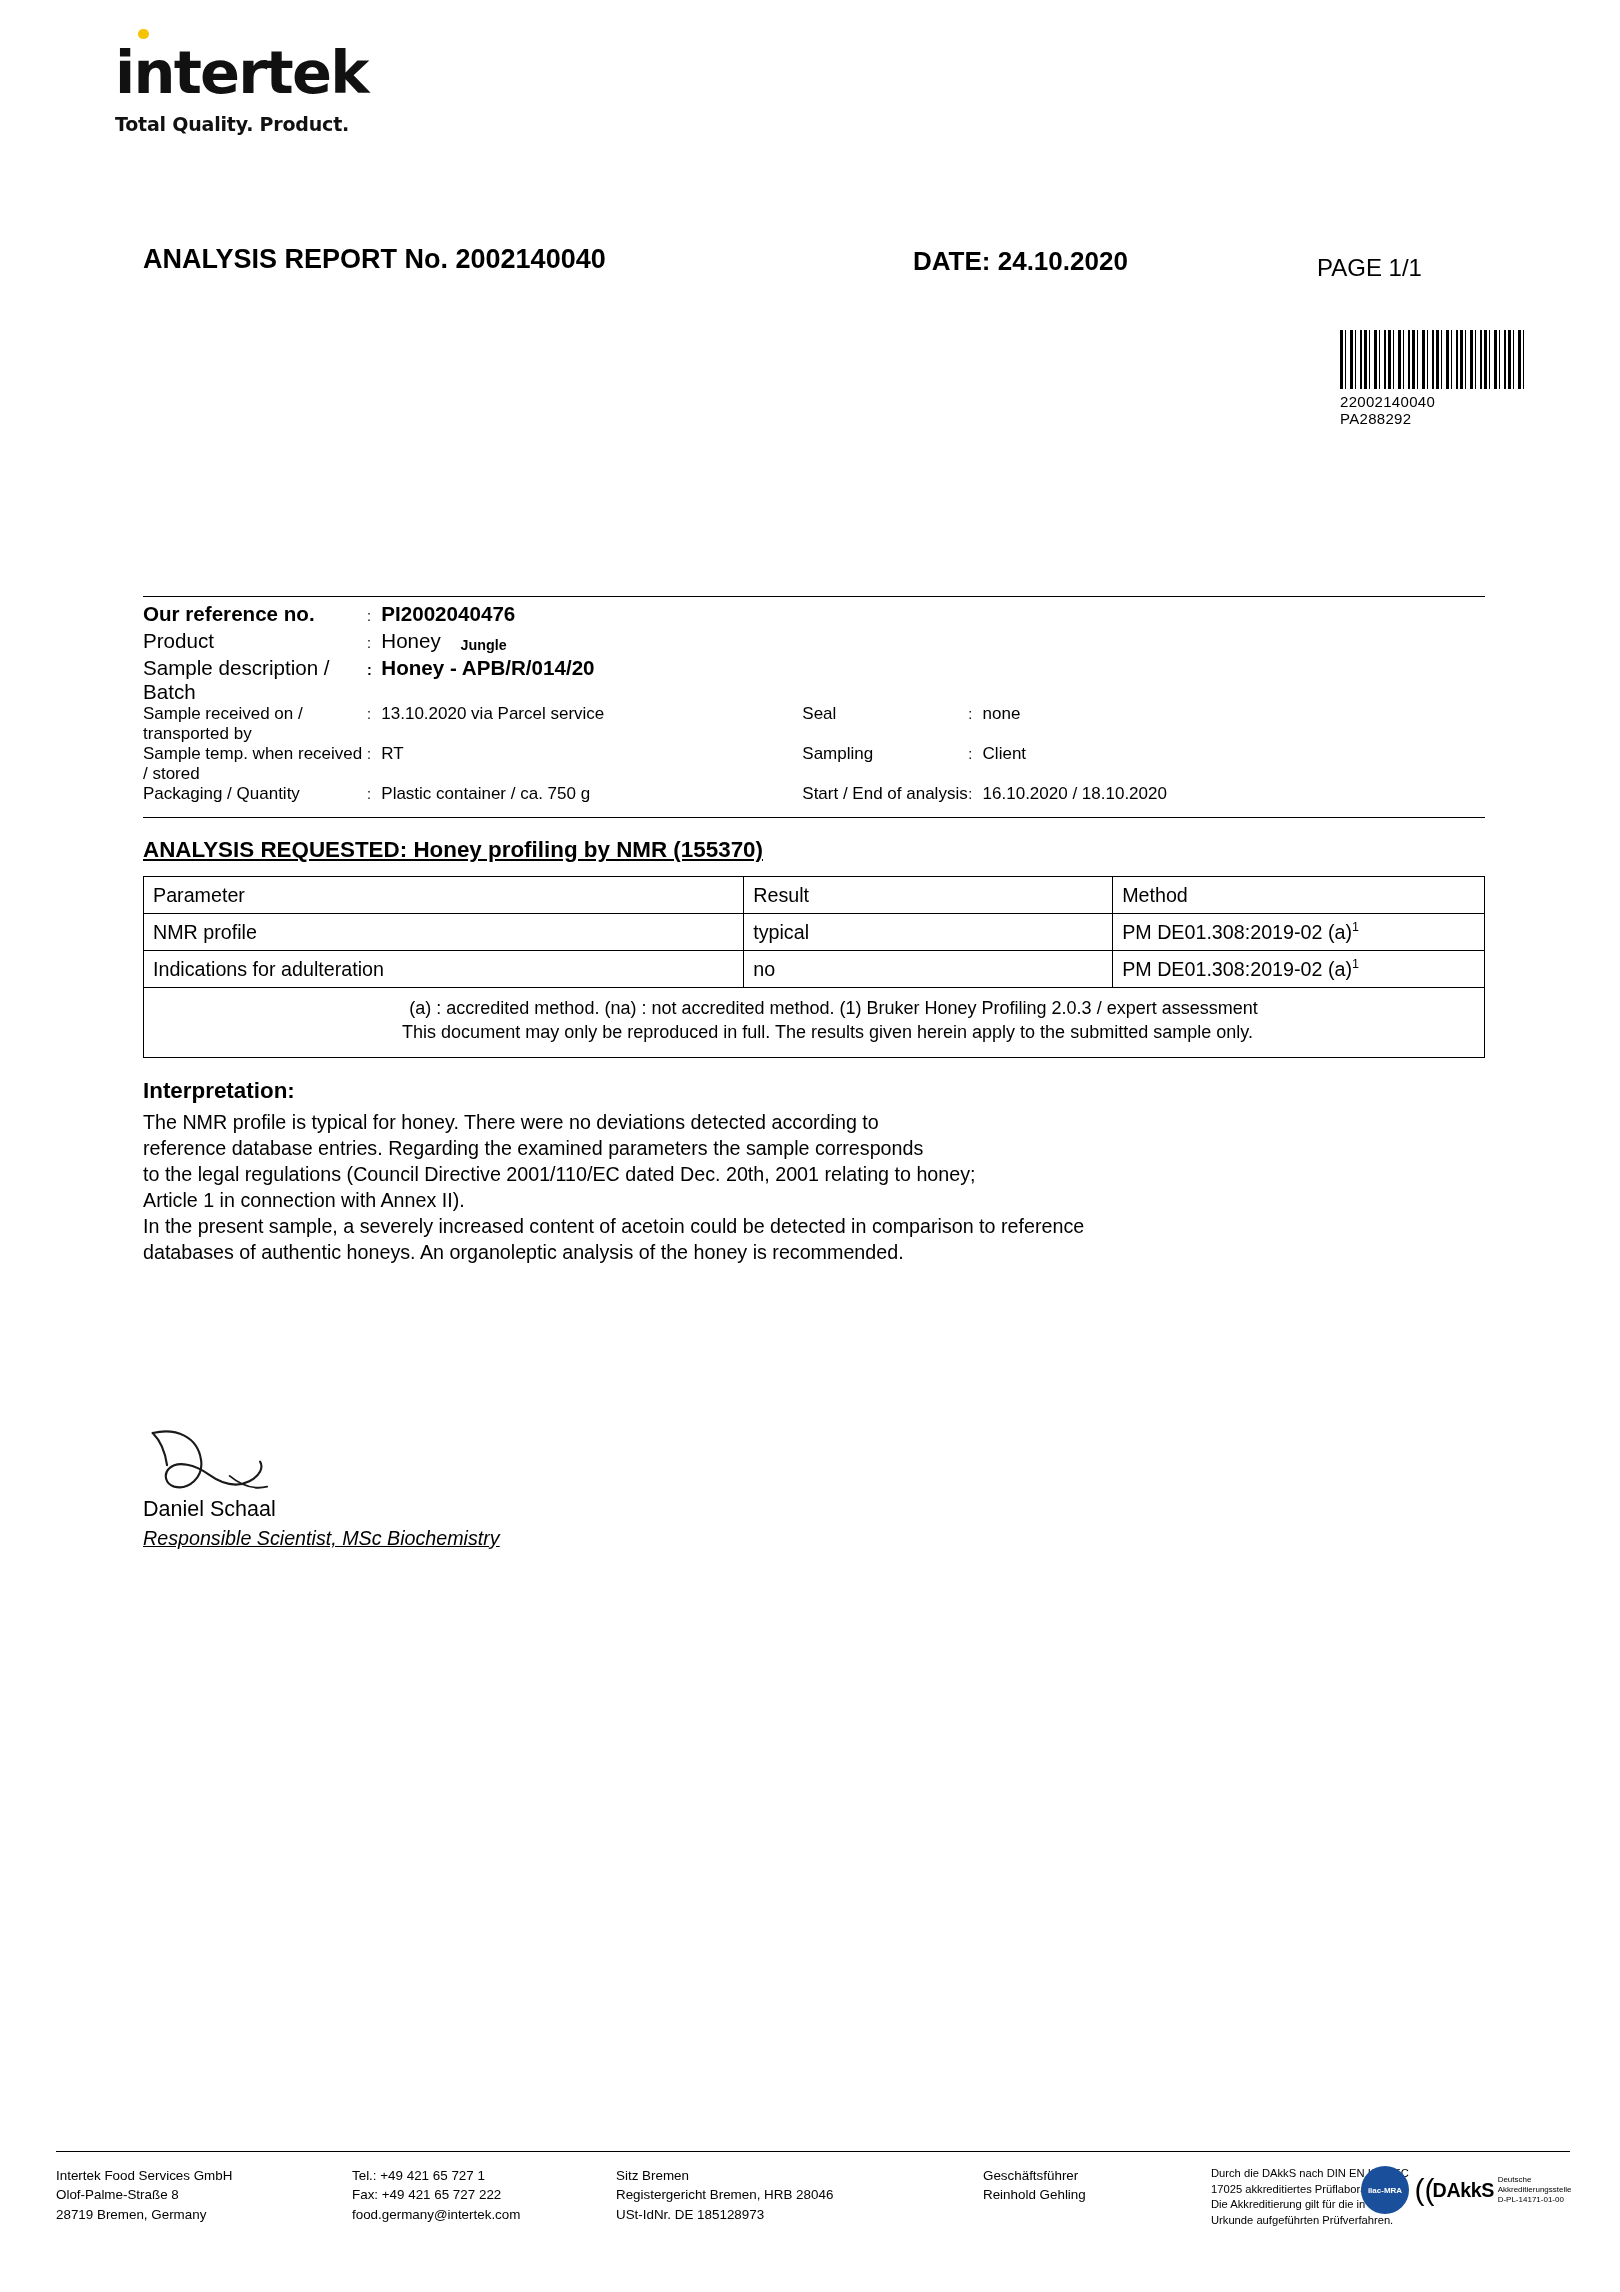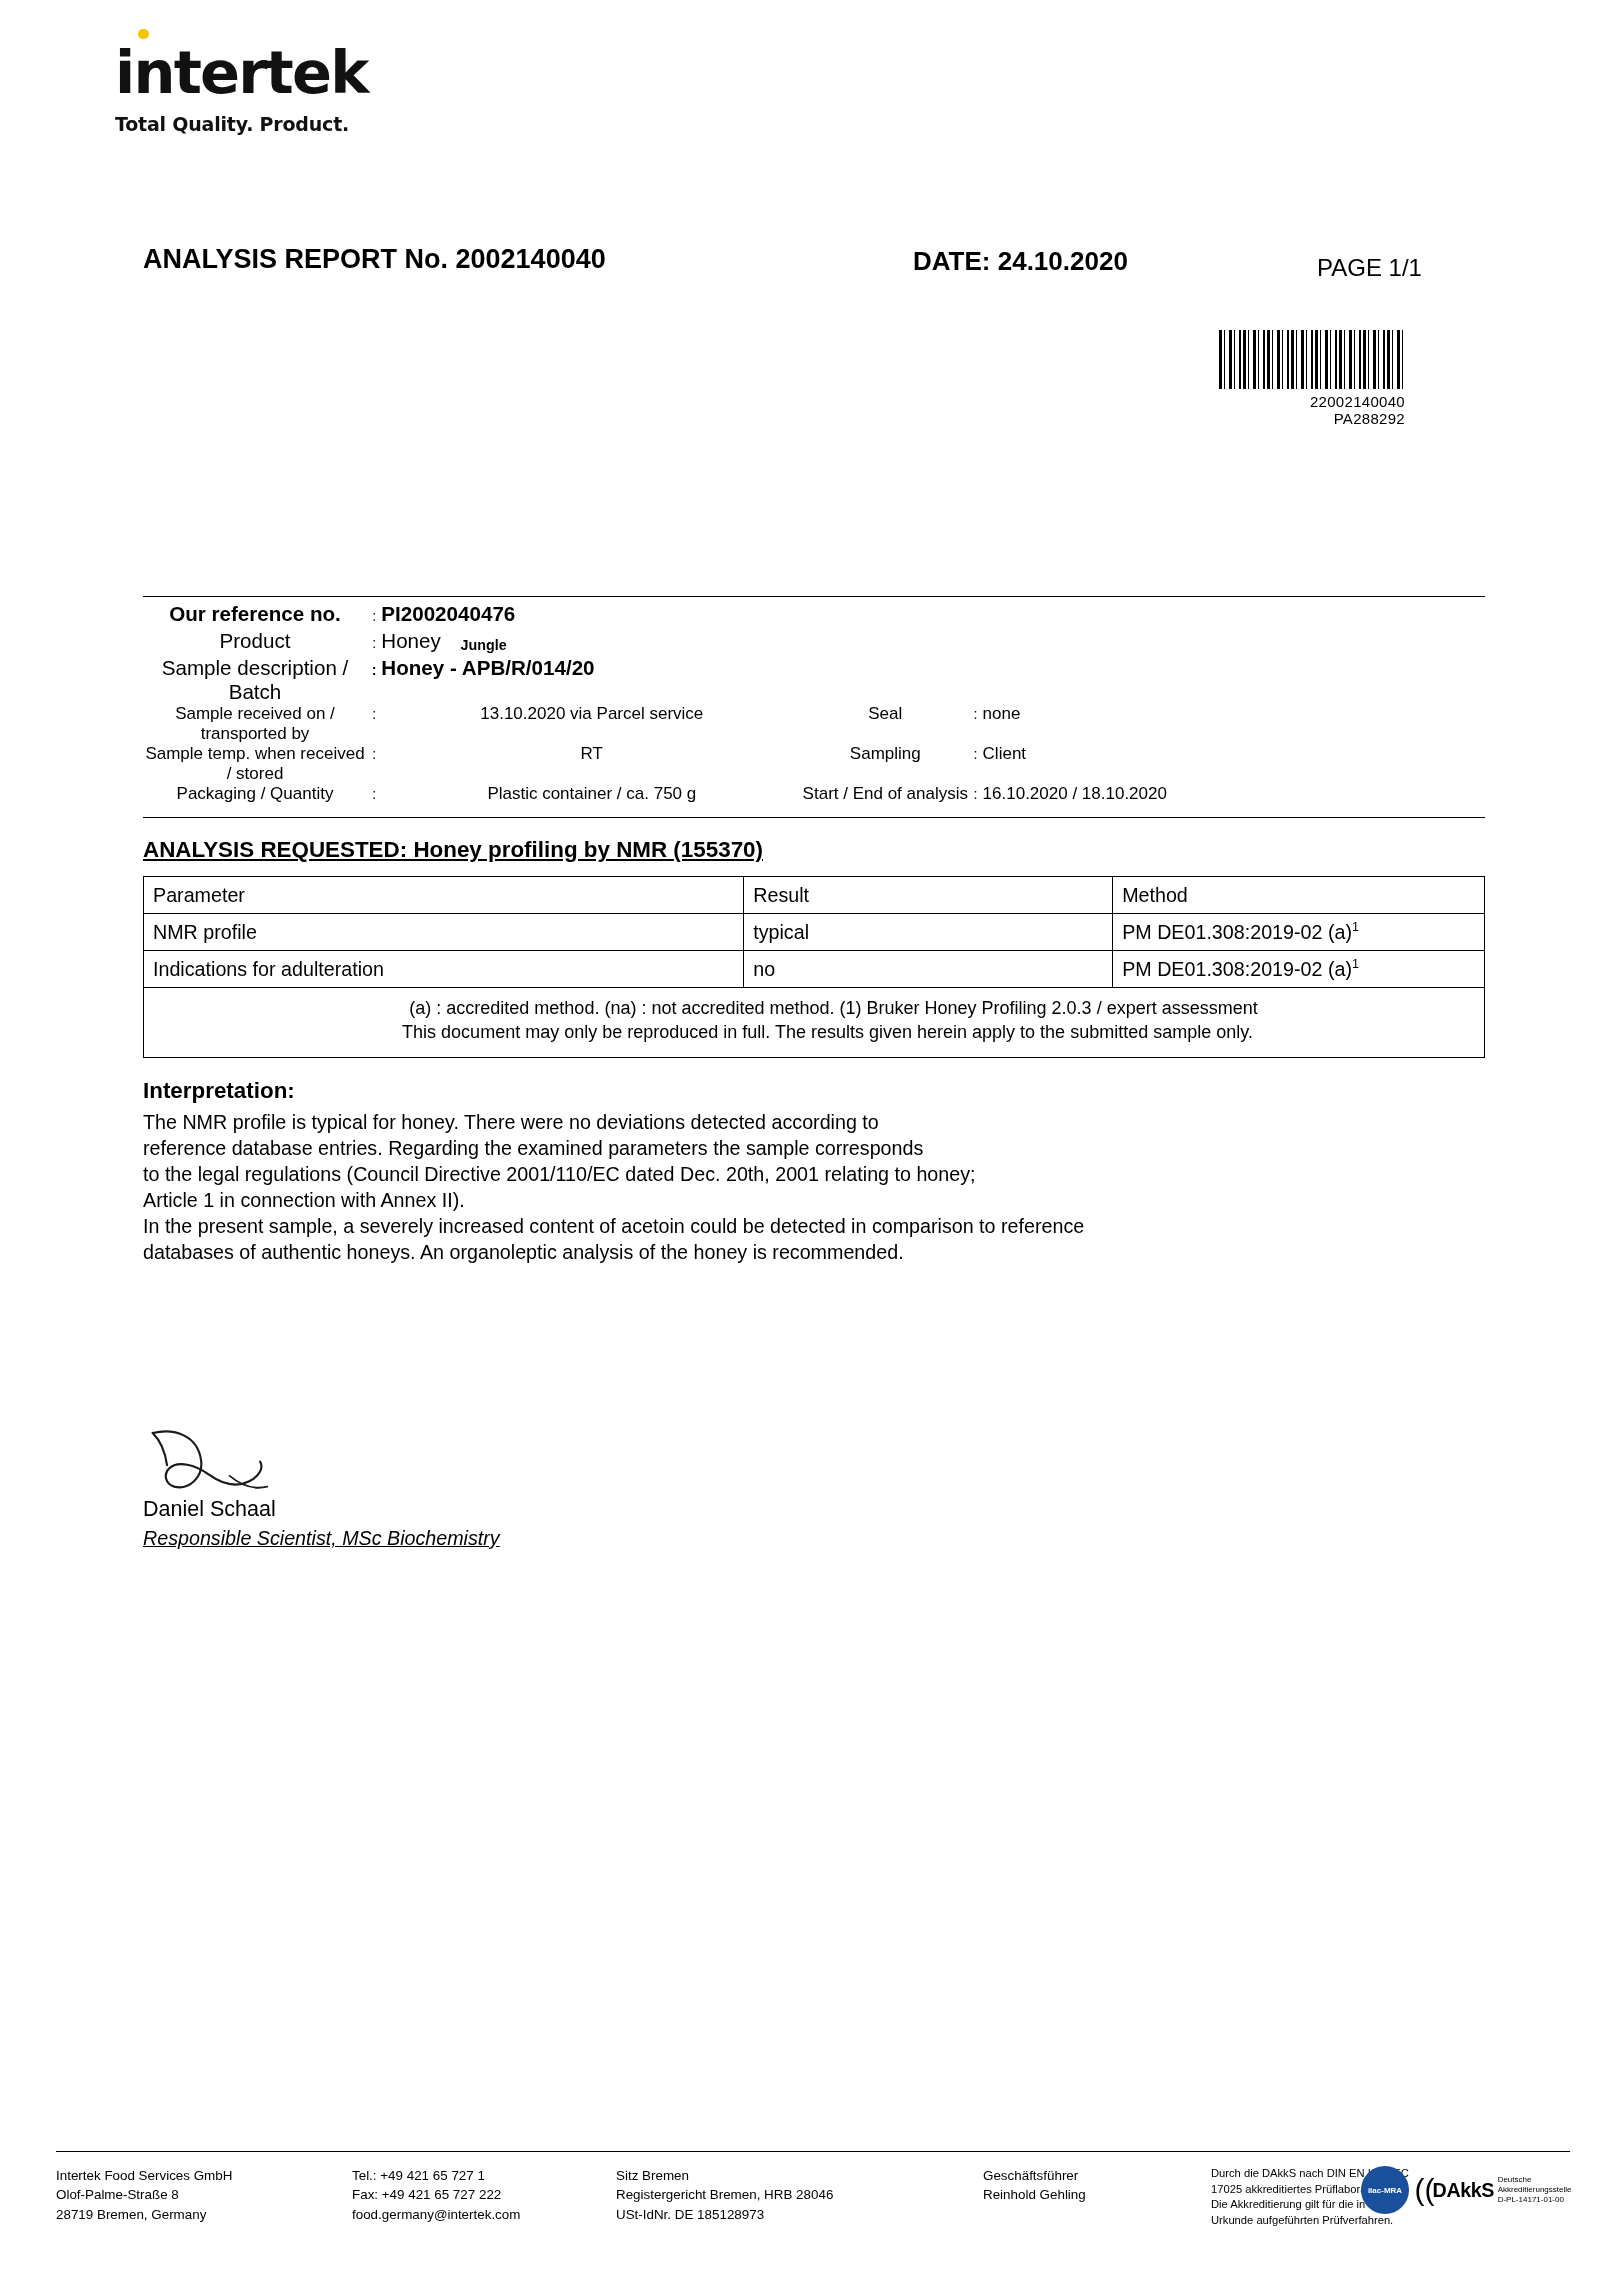--- a/index.html
+++ b/index.html
@@ -72,24 +72,24 @@
   .report-page {
     position: absolute;
     left: 1317px;
     top: 254px;
     font-size: 24px;
   }
 
   
   .barcode-block {
     position: absolute;
-    left: 1219px;
+    left: 1340px;
     top: 330px;
     width: 186px;
-    text-align: right;
+    text-align: left;
   }
   .barcode-bars {
     height: 59px;
     width: 186px;
     background-image: repeating-linear-gradient(
       to right,
       #000 0px, #000 2.7px, #fff 2.7px, #fff 5.4px,
       #000 5.4px, #000 6.3px, #fff 6.3px, #fff 9.9px,
       #000 9.9px, #000 13.4px, #fff 13.4px, #fff 15px,
       #000 15px, #000 16px, #fff 16px, #fff 19.7px,
@@ -114,21 +114,20 @@
     width: 1342px;
     border-top: 1.3px solid #000;
     border-bottom: 1.3px solid #000;
     padding: 5.4px 0 5.4px 0;
     box-sizing: border-box;
   }
   .info-row {
     display: flex;
     align-items: baseline;
     min-height: 27px;
-    text-align: center;
   }
   .lbl-a { width: 224px; font-size: 20.6px; }
   .lbl-a.bold { font-weight: bold; }
   .val-a { font-size: 20.6px; }
   .val-a.bold { font-weight: bold; }
   .small-lbl { width: 224px; font-size: 17px; }
   .small-val { font-size: 17px; width: 421px; }
   .small-lbl2 { width: 166px; font-size: 17px; }
   .small-val2 { font-size: 17px; }
   .colon { display: inline-block; width: 14.3px; }

